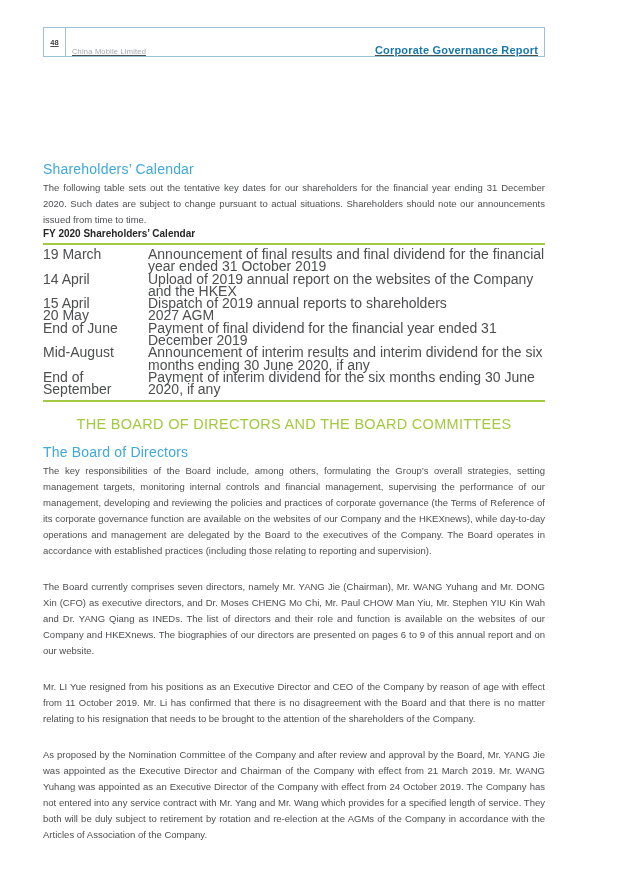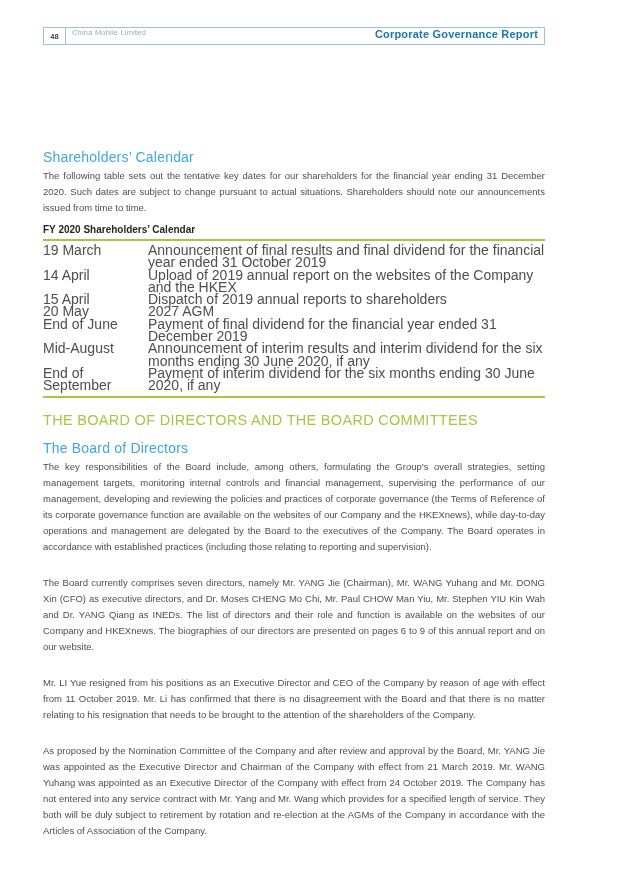--- a/index.html
+++ b/index.html
@@ -12,25 +12,26 @@
   }
   .page{
     width:632px;height:894px;
     background:#ffffff;
     box-sizing:border-box;
     padding:27px 87px 0 43px;
     overflow:hidden;
   }
   
   .runhead{
-    height:18px;
+    height:30px;
     border:1px solid #9cc2d6;
     display:flex;
-    align-items:flex-start;
+    align-items:flex-end;
     box-sizing:border-box;
+    text-decoration:underline;
   }
   .runhead .pagenum{
     width:21px;
     text-align:center;
     font-size:7.5px;
     font-weight:bold;
     color:#3c3c3e;
     border-right:1px solid #9cc2d6;
     align-self:stretch;
     display:flex;align-items:center;justify-content:center;
@@ -56,33 +57,33 @@
     font-weight:400;
     margin:0 0 3px 0;
     letter-spacing:.2px;
   }
   .h-green{
     font-size:14.5px;
     color:#a3c940;
     font-weight:400;
     margin:0;
     letter-spacing:.3px;
+    text-align:center;
   }
   
   .para{
     font-size:9.5px;
     line-height:16px;
     text-align:justify;
     color:#4d4e50;
     margin:0;
   }
   .para + .para{margin-top:20px;}
   
   .cal{
-    margin-top:8px;
   }
   .cal-title{
     font-size:10px;
     font-weight:bold;
     color:#262627;
     padding-bottom:4px;
     border-bottom:2px solid #a3c940;
   }
   .cal-body{
     border-bottom:2px solid #a3c940;

